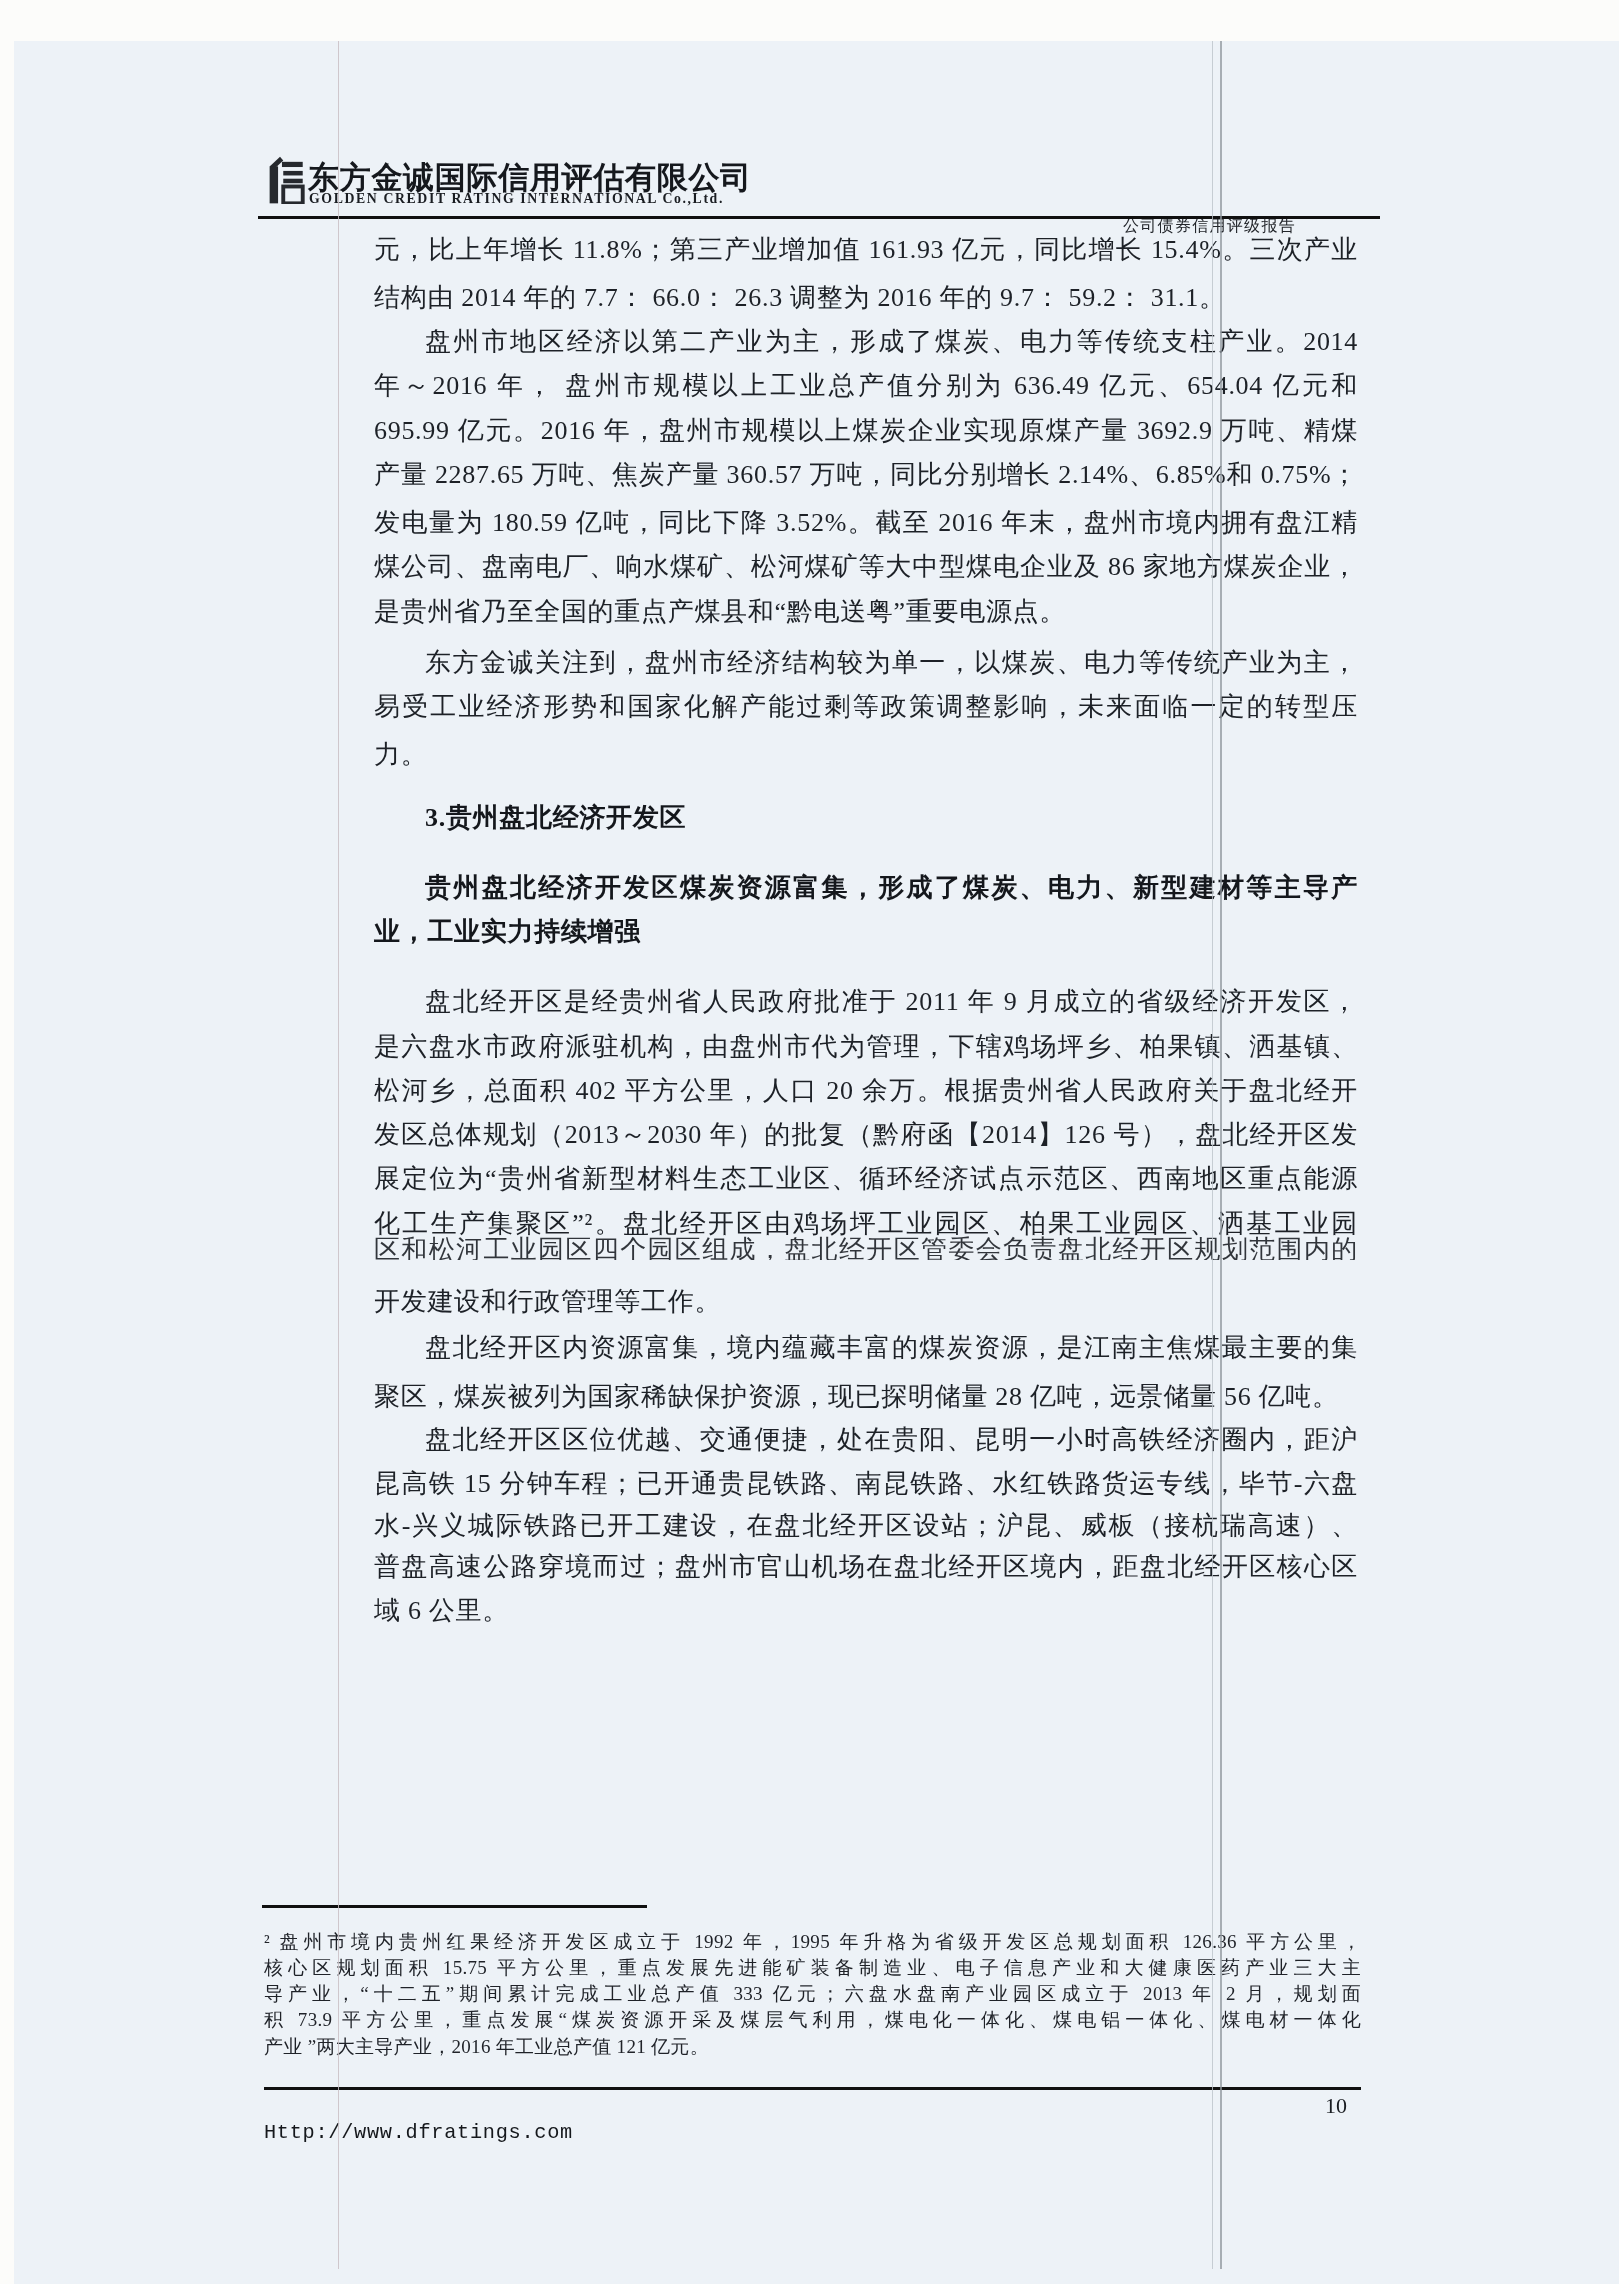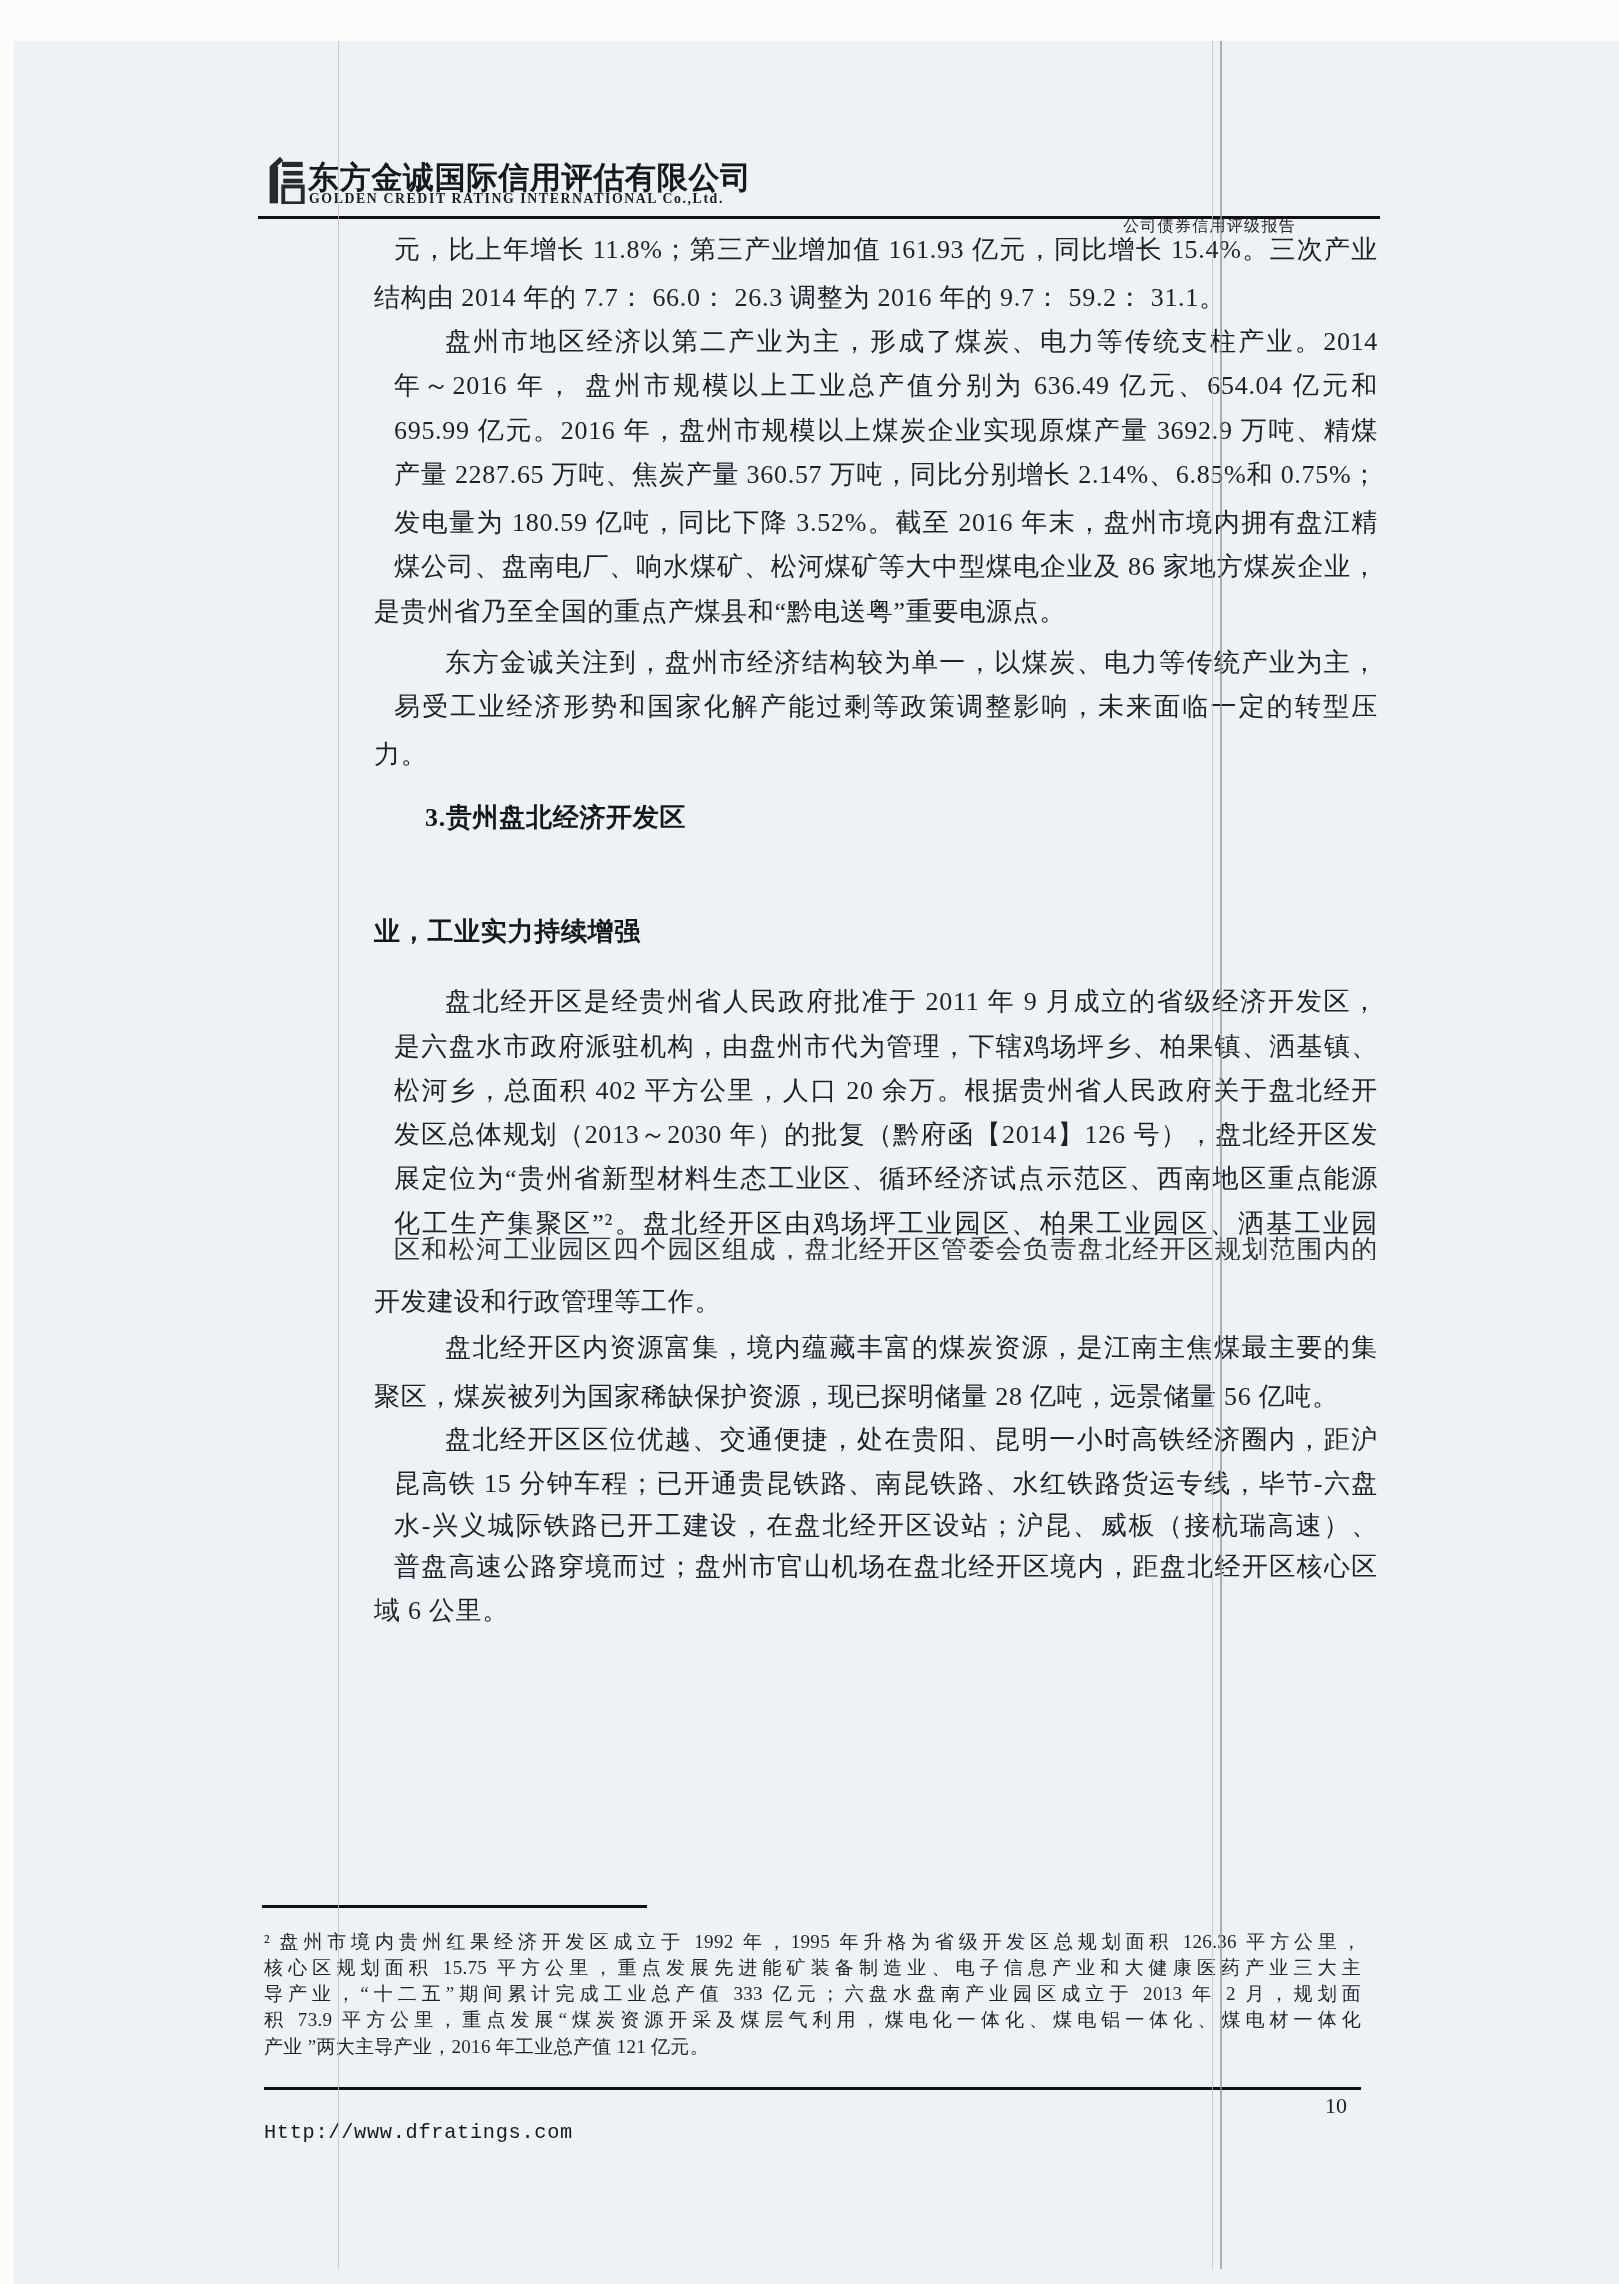--- a/index.html
+++ b/index.html
@@ -42,21 +42,21 @@
   .rule{position:absolute;background:#101010;}
   .header-rule{left:258px;top:216px;width:1122px;height:3.3px;}
   .footnote-rule{left:262px;top:1905px;width:385px;height:3.3px;}
   .footer-rule{left:264px;top:2087px;width:1097px;height:3.3px;}
   
   .bl{
     position:absolute;left:374px;
     font-size:26px;line-height:1.1;letter-spacing:0.7px;
     white-space:nowrap;color:#1d2127;
   }
-  .bl.full{white-space:normal;width:984px;text-align:justify;text-align-last:justify;margin-left:20px;}
+  .bl.full{white-space:normal;width:984px;text-align:justify;text-align-last:justify;}
   .bl.ind{left:425px;}
   .bl.ind.full{width:933px;}
   .bl.bold{font-weight:bold;color:#14171c;}
   .bl.clip{height:24px;overflow:hidden;opacity:.9;}
   
   .fn{
     position:absolute;left:264px;
     font-size:19px;line-height:1.15;letter-spacing:0.3px;
     white-space:nowrap;color:#1f2228;
   }
@@ -99,20 +99,21 @@
   <div class="bl full" style="top:372px">年～2016 年， 盘州市规模以上工业总产值分别为 636.49 亿元、654.04 亿元和</div>
   <div class="bl full" style="top:417px">695.99 亿元。2016 年，盘州市规模以上煤炭企业实现原煤产量 3692.9 万吨、精煤</div>
   <div class="bl full" style="top:461px">产量 2287.65 万吨、焦炭产量 360.57 万吨，同比分别增长 2.14%、6.85%和 0.75%；</div>
   <div class="bl full" style="top:509px">发电量为 180.59 亿吨，同比下降 3.52%。截至 2016 年末，盘州市境内拥有盘江精</div>
   <div class="bl full" style="top:553px">煤公司、盘南电厂、响水煤矿、松河煤矿等大中型煤电企业及 86 家地方煤炭企业，</div>
   <div class="bl ind full" style="top:649px">东方金诚关注到，盘州市经济结构较为单一，以煤炭、电力等传统产业为主，</div>
   <div class="bl" style="top:598px">是贵州省乃至全国的重点产煤县和“黔电送粤”重要电源点。</div>
   <div class="bl full" style="top:693px">易受工业经济形势和国家化解产能过剩等政策调整影响，未来面临一定的转型压</div>
   <div class="bl" style="top:741px">力。</div>
   <div class="bl ind bold" style="top:804px">3.贵州盘北经济开发区</div>
+  <div class="bl ind bold full" style="top:874px">贵州盘北经济开发区煤炭资源富集，形成了煤炭、电力、新型建材等主导产</div>
   <div class="bl bold" style="top:918px">业，工业实力持续增强</div>
   <div class="bl ind full" style="top:988px">盘北经开区是经贵州省人民政府批准于 2011 年 9 月成立的省级经济开发区，</div>
   <div class="bl full" style="top:1033px">是六盘水市政府派驻机构，由盘州市代为管理，下辖鸡场坪乡、柏果镇、洒基镇、</div>
   <div class="bl full" style="top:1077px">松河乡，总面积 402 平方公里，人口 20 余万。根据贵州省人民政府关于盘北经开</div>
   <div class="bl full" style="top:1121px">发区总体规划（2013～2030 年）的批复（黔府函【2014】126 号），盘北经开区发</div>
   <div class="bl full" style="top:1165px">展定位为“贵州省新型材料生态工业区、循环经济试点示范区、西南地区重点能源</div>
   <div class="bl full" style="top:1210px">化工生产集聚区”²。盘北经开区由鸡场坪工业园区、柏果工业园区、洒基工业园</div>
   <div class="bl full clip" style="top:1236px">区和松河工业园区四个园区组成，盘北经开区管委会负责盘北经开区规划范围内的</div>
   <div class="bl" style="top:1288px">开发建设和行政管理等工作。</div>
   <div class="bl ind full" style="top:1334px">盘北经开区内资源富集，境内蕴藏丰富的煤炭资源，是江南主焦煤最主要的集</div>

